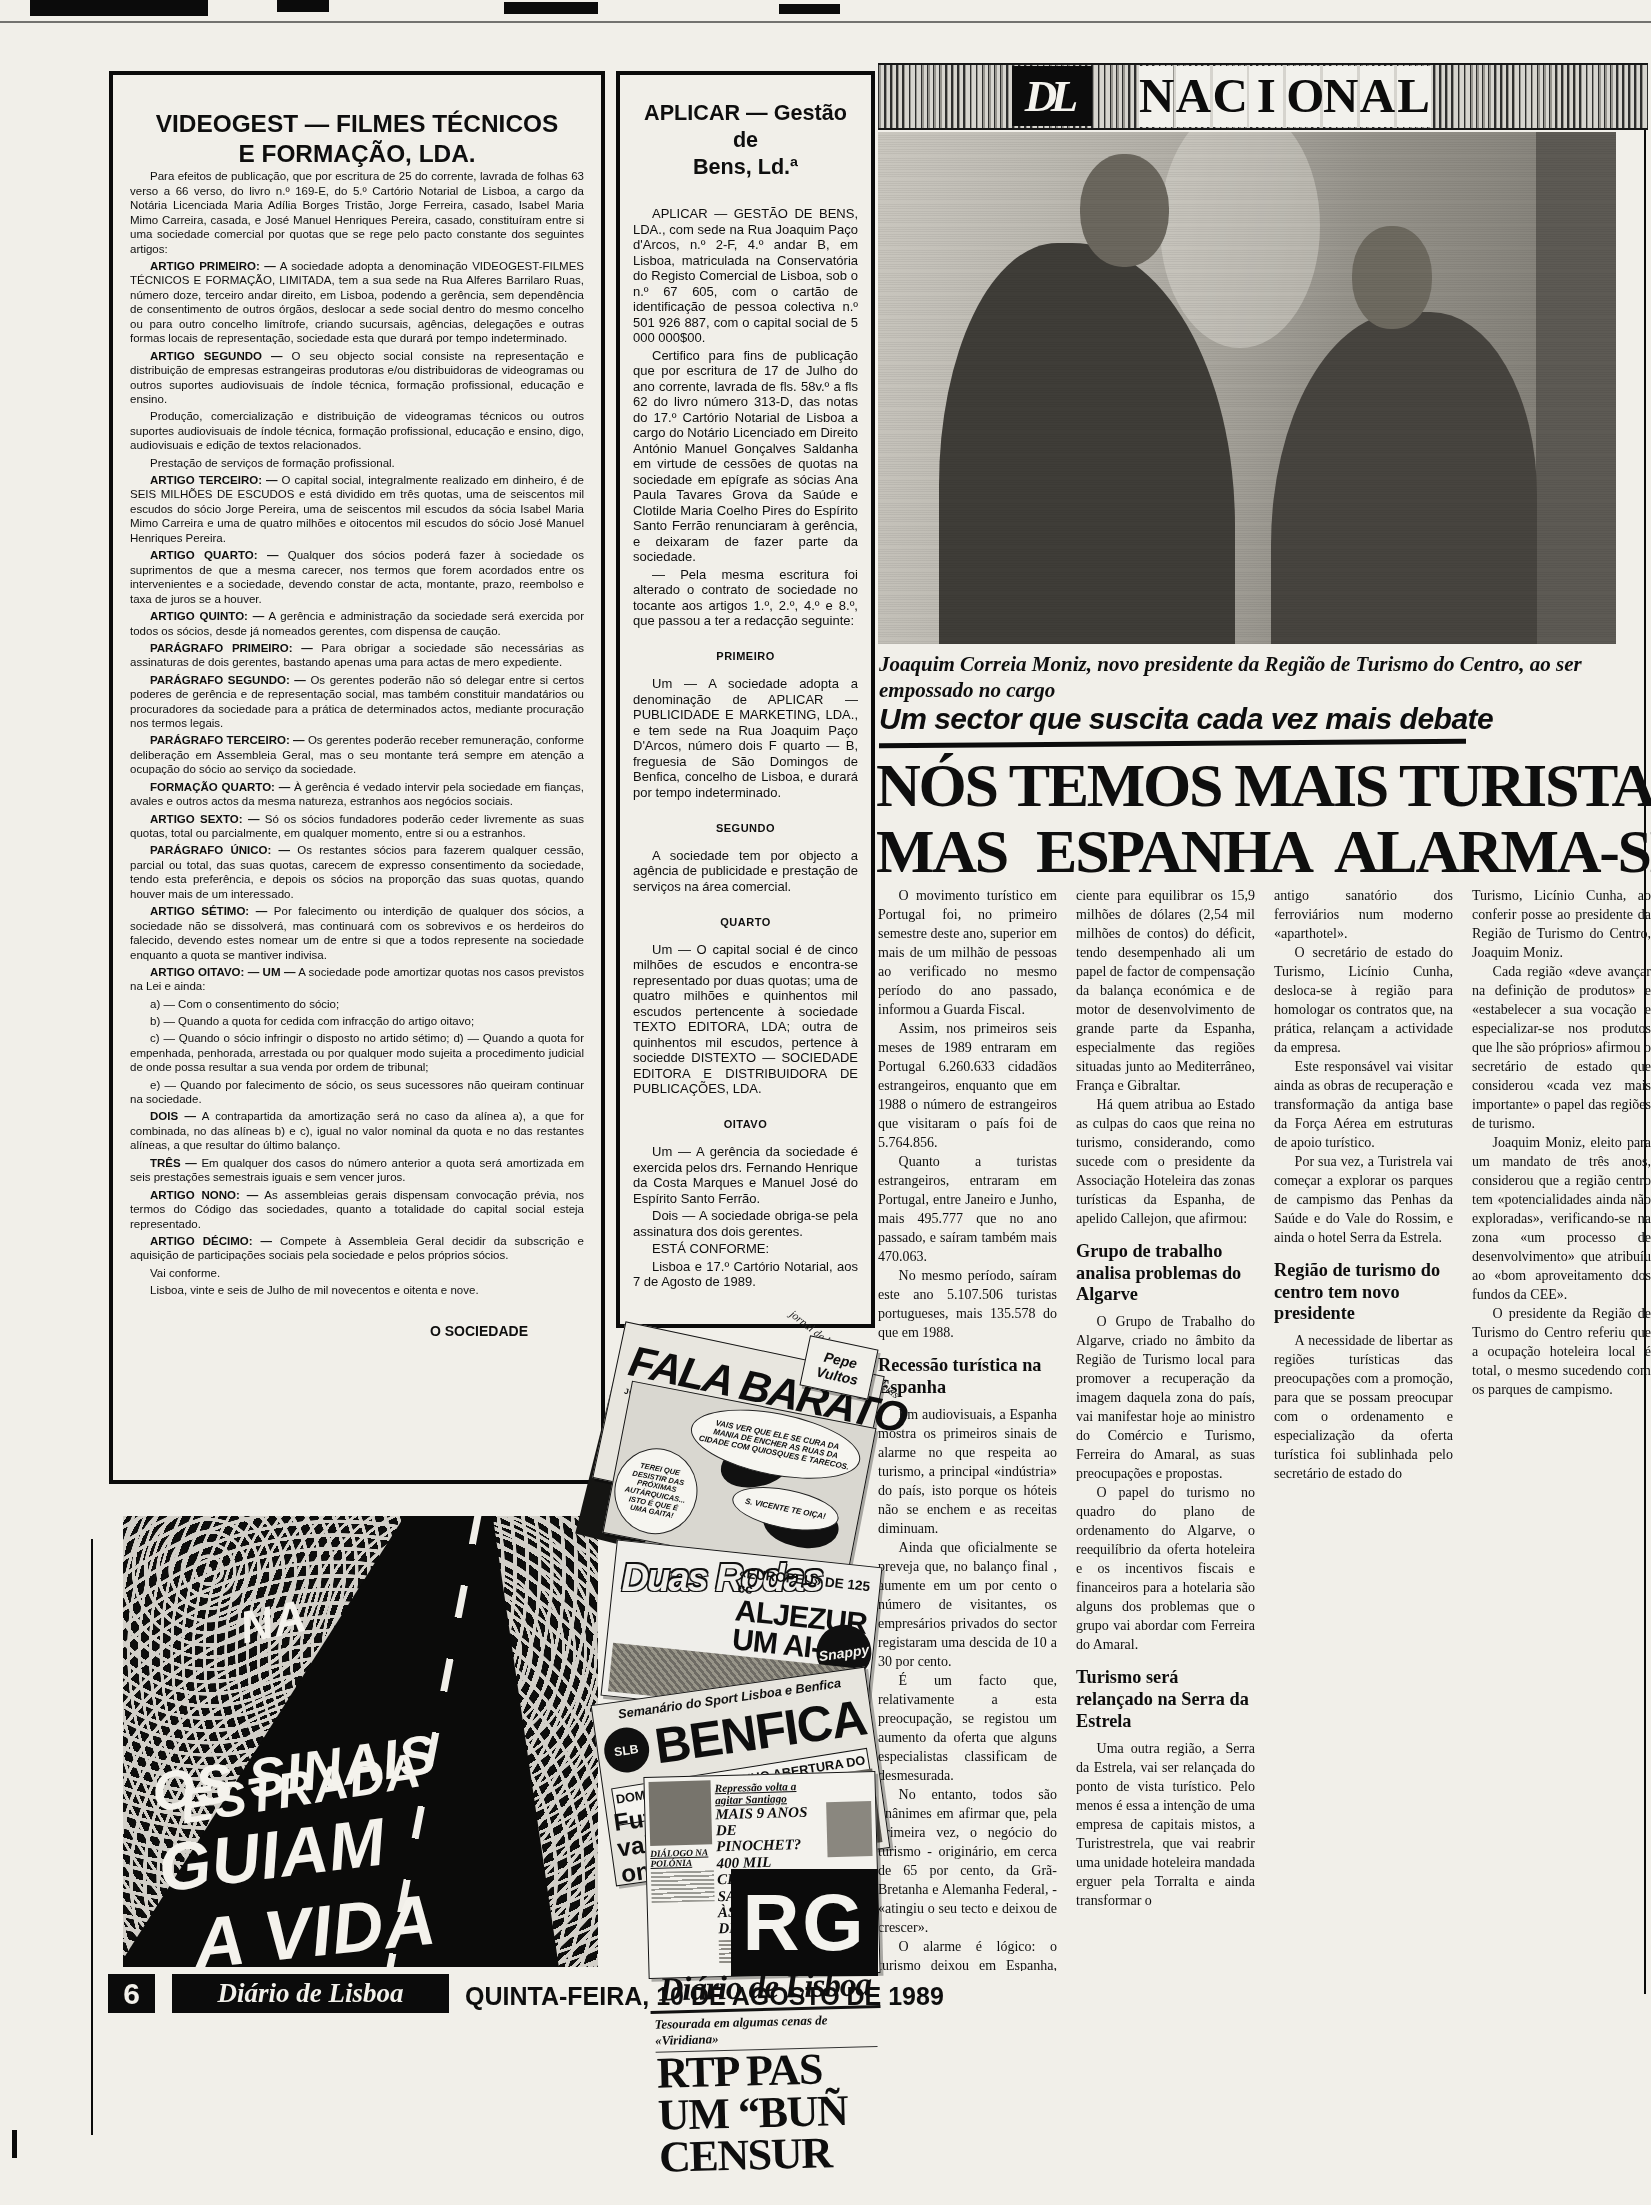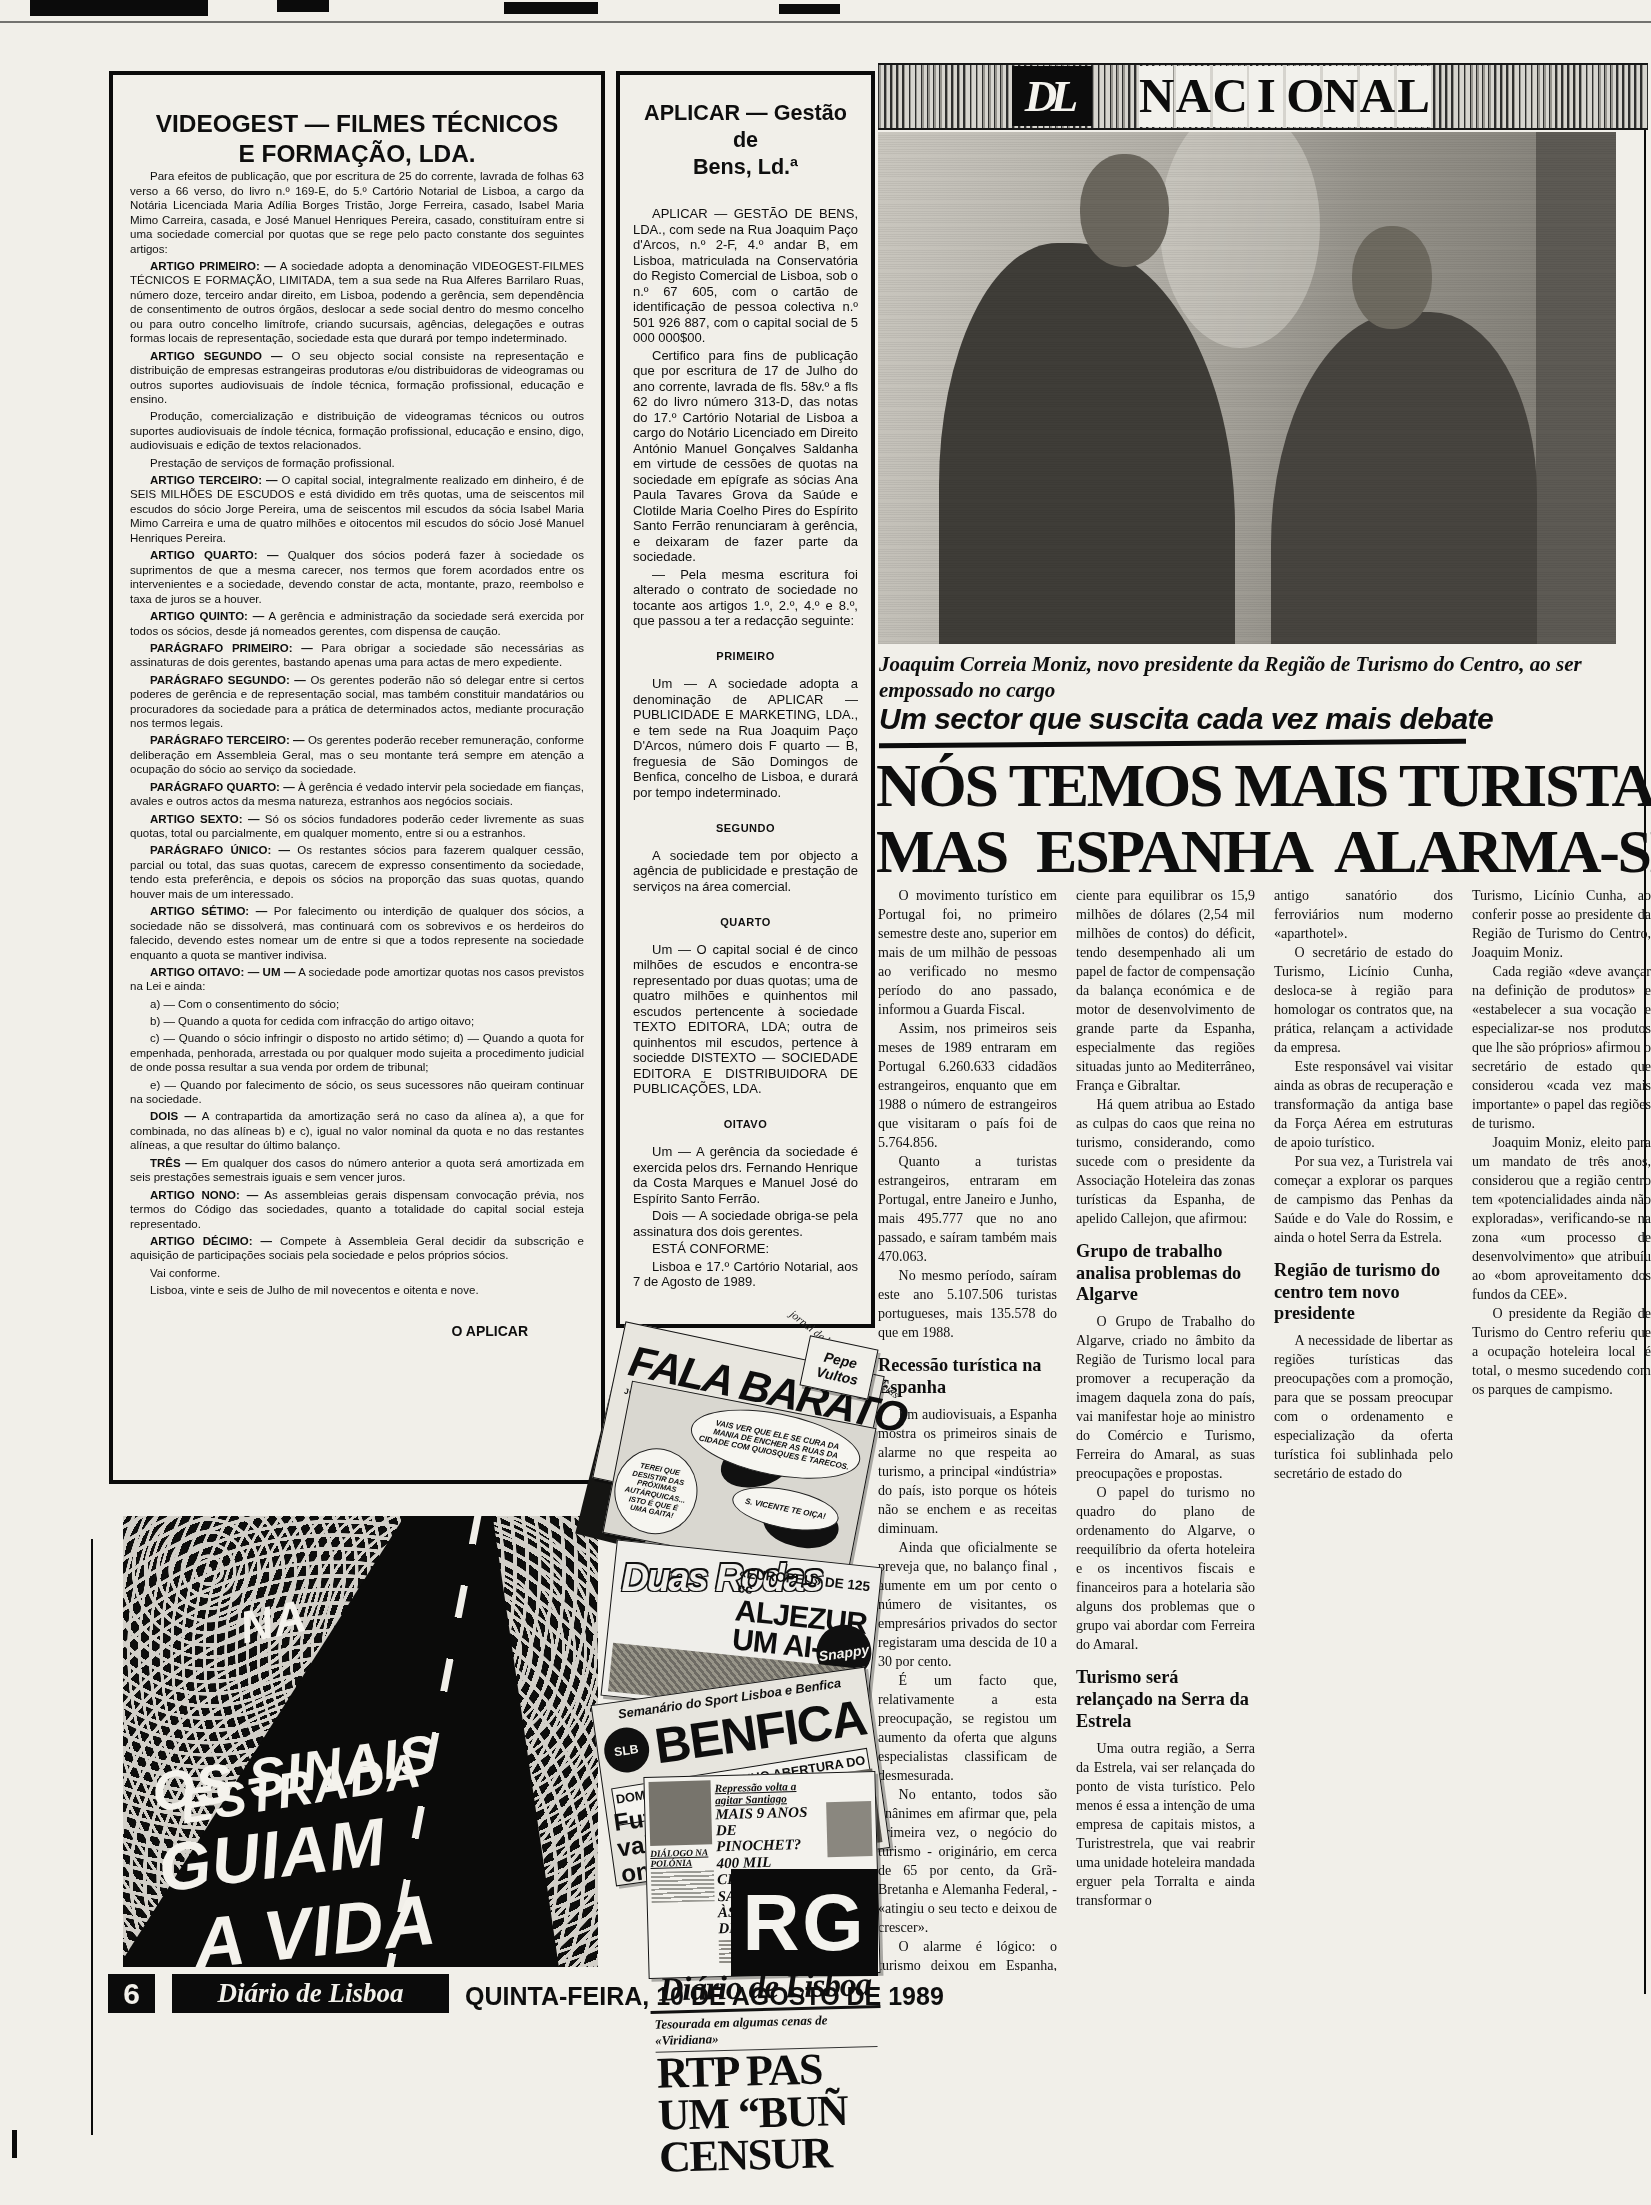--- a/index.html
+++ b/index.html
@@ -184,38 +184,38 @@
       <p class="vg-p p"><b>ARTIGO PRIMEIRO: —</b><span> A sociedade adopta a denominação VIDEOGEST-FILMES TÉCNICOS E FORMAÇÃO, LIMITADA, tem a sua sede na Rua Alferes Barrilaro Ruas, número doze, terceiro andar direito, em Lisboa, podendo a gerência, sem dependência de consentimento de outros órgãos, deslocar a sede social dentro do mesmo concelho ou para outro concelho limítrofe, criando sucursais, agências, delegações e outras formas locais de representação, sociedade esta que durará por tempo indeterminado.</span></p>
       <p class="vg-p p"><b>ARTIGO SEGUNDO —</b><span> O seu objecto social consiste na representação e distribuição de empresas estrangeiras produtoras e/ou distribuidoras de videogramas ou outros suportes audiovisuais de índole técnica, formação profissional, educação e ensino.</span></p>
       <p class="vg-p p"><span>Produção, comercialização e distribuição de videogramas técnicos ou outros suportes audiovisuais de índole técnica, formação profissional, educação e ensino, digo, audiovisuais e edição de textos relacionados.</span></p>
       <p class="vg-p p"><span>Prestação de serviços de formação profissional.</span></p>
       <p class="vg-p p"><b>ARTIGO TERCEIRO: —</b><span> O capital social, integralmente realizado em dinheiro, é de SEIS MILHÕES DE ESCUDOS e está dividido em três quotas, uma de seiscentos mil escudos do sócio Jorge Pereira, uma de seiscentos mil escudos da sócia Isabel Maria Mimo Carreira e uma de quatro milhões e oitocentos mil escudos do sócio José Manuel Henriques Pereira.</span></p>
       <p class="vg-p p"><b>ARTIGO QUARTO: —</b><span> Qualquer dos sócios poderá fazer à sociedade os suprimentos de que a mesma carecer, nos termos que forem acordados entre os intervenientes e a sociedade, devendo constar de acta, montante, prazo, reembolso e taxa de juros se a houver.</span></p>
       <p class="vg-p p"><b>ARTIGO QUINTO: —</b><span> A gerência e administração da sociedade será exercida por todos os sócios, desde já nomeados gerentes, com dispensa de caução.</span></p>
       <p class="vg-p p"><b>PARÁGRAFO PRIMEIRO: —</b><span> Para obrigar a sociedade são necessárias as assinaturas de dois gerentes, bastando apenas uma para actas de mero expediente.</span></p>
       <p class="vg-p p"><b>PARÁGRAFO SEGUNDO: —</b><span> Os gerentes poderão não só delegar entre si certos poderes de gerência e de representação social, mas também constituir mandatários ou procuradores da sociedade para a prática de determinados actos, mediante procuração nos termos legais.</span></p>
       <p class="vg-p p"><b>PARÁGRAFO TERCEIRO: —</b><span> Os gerentes poderão receber remuneração, conforme deliberação em Assembleia Geral, mas o seu montante terá sempre em atenção a ocupação do sócio ao serviço da sociedade.</span></p>
-      <p class="vg-p p"><b>PARÁGRAFO QUARTO: —</b><span> À gerência é vedado intervir pela sociedade em fianças, avales e outros actos da mesma natureza, estranhos aos negócios sociais.</span></p>
+      <p class="vg-p p"><b>FORMAÇÃO QUARTO: —</b><span> À gerência é vedado intervir pela sociedade em fianças, avales e outros actos da mesma natureza, estranhos aos negócios sociais.</span></p>
       <p class="vg-p p"><b>ARTIGO SEXTO: —</b><span> Só os sócios fundadores poderão ceder livremente as suas quotas, total ou parcialmente, em qualquer momento, entre si ou a estranhos.</span></p>
       <p class="vg-p p"><b>PARÁGRAFO ÚNICO: —</b><span> Os restantes sócios para fazerem qualquer cessão, parcial ou total, das suas quotas, carecem de expresso consentimento da sociedade, tendo esta preferência, e depois os sócios na proporção das suas quotas, quando houver mais de um interessado.</span></p>
       <p class="vg-p p"><b>ARTIGO SÉTIMO: —</b><span> Por falecimento ou interdição de qualquer dos sócios, a sociedade não se dissolverá, mas continuará com os sobrevivos e os herdeiros do falecido, devendo estes nomear um de entre si que a todos represente na sociedade enquanto a quota se mantiver indivisa.</span></p>
       <p class="vg-p p"><b>ARTIGO OITAVO: — UM —</b><span> A sociedade pode amortizar quotas nos casos previstos na Lei e ainda:</span></p>
       <p class="vg-p p"><span>a) — Com o consentimento do sócio;</span></p>
       <p class="vg-p p"><span>b) — Quando a quota for cedida com infracção do artigo oitavo;</span></p>
       <p class="vg-p p"><span>c) — Quando o sócio infringir o disposto no artido sétimo;   d) — Quando a quota for empenhada, penhorada, arrestada ou por qualquer modo sujeita a procedimento judicial de onde possa resultar a sua venda por ordem de tribunal;</span></p>
       <p class="vg-p p"><span>e) — Quando por falecimento de sócio, os seus sucessores não queiram continuar na sociedade.</span></p>
       <p class="vg-p p"><b>DOIS —</b><span> A contrapartida da amortização será no caso da alínea a), a que for combinada, no das alíneas b) e c), igual no valor nominal da quota e no das restantes alíneas, a que resultar do último balanço.</span></p>
       <p class="vg-p p"><b>TRÊS —</b><span> Em qualquer dos casos do número anterior a quota será amortizada em seis prestações semestrais iguais e sem vencer juros.</span></p>
       <p class="vg-p p"><b>ARTIGO NONO: —</b><span> As assembleias gerais dispensam convocação prévia, nos termos do Código das sociedades, quanto a totalidade do capital social esteja representado.</span></p>
       <p class="vg-p p"><b>ARTIGO DÉCIMO: —</b><span> Compete à Assembleia Geral decidir da subscrição e aquisição de participações sociais pela sociedade e pelos próprios sócios.</span></p>
       <p class="vg-p p"><span>Vai conforme.</span></p>
       <p class="vg-p p"><span>Lisboa, vinte e seis de Julho de mil novecentos e oitenta e nove.</span></p>
     </div>
   <div class="vg-sign">
-    <div class="vg-signoff">O APLICAR</div>
+    <div class="vg-signoff">O SOCIEDADE</div>
 
   </div>
 </div>
 
 <div class="notice" id="aplicar">
   <div class="ap-title">
     <div>APLICAR — Gestão de</div>
     <div>Bens, Ld.ª</div>
   </div>
   <div class="ap-body">

